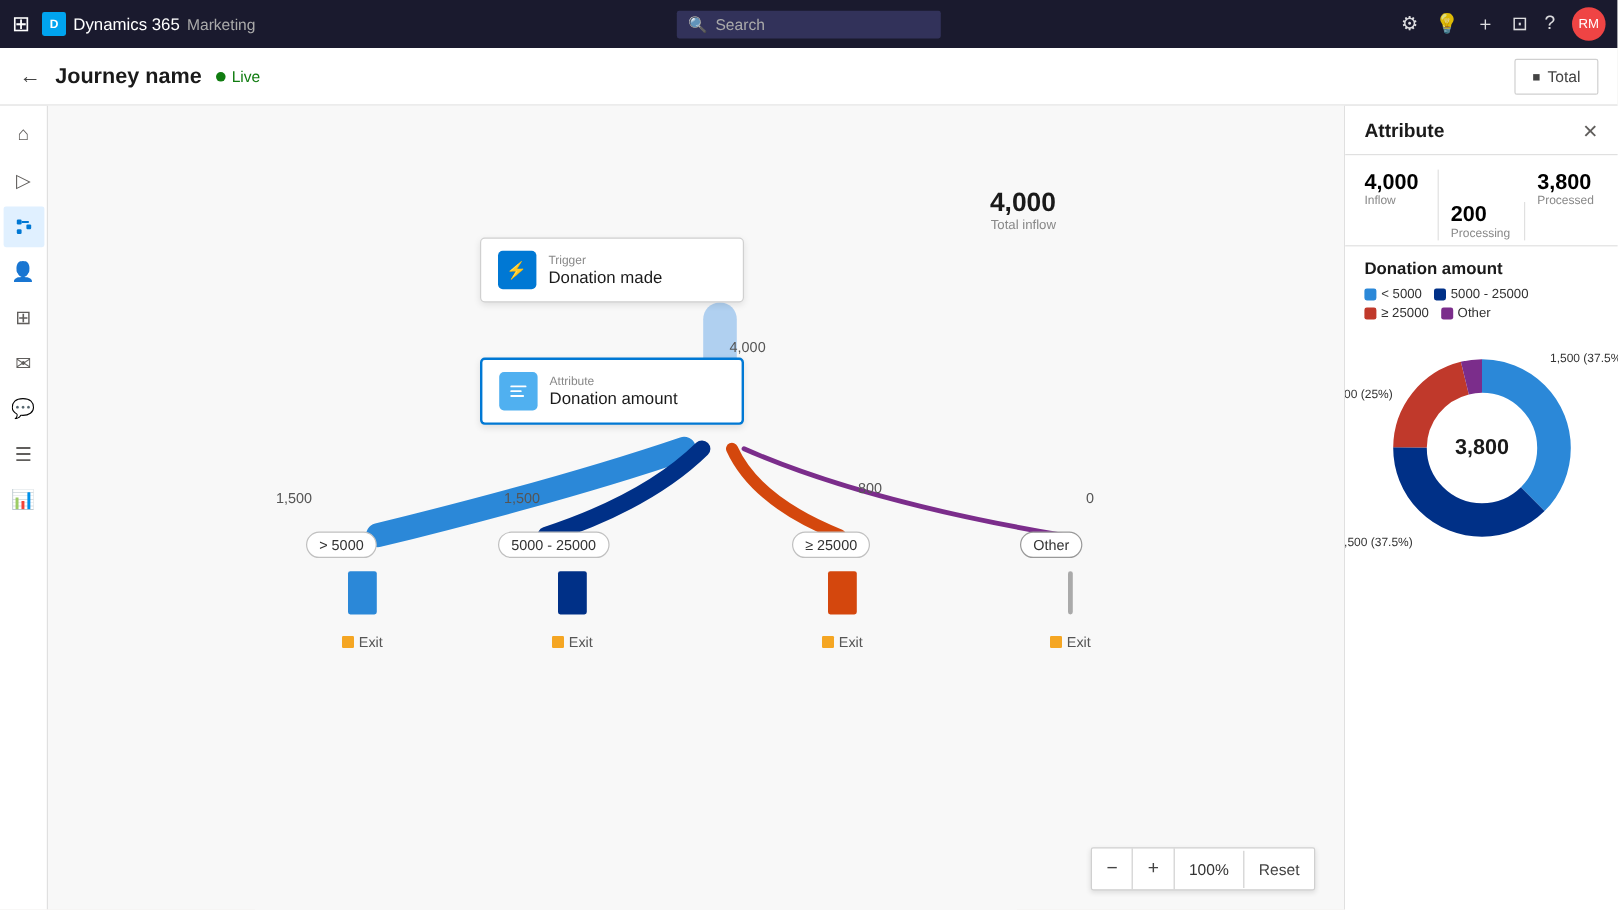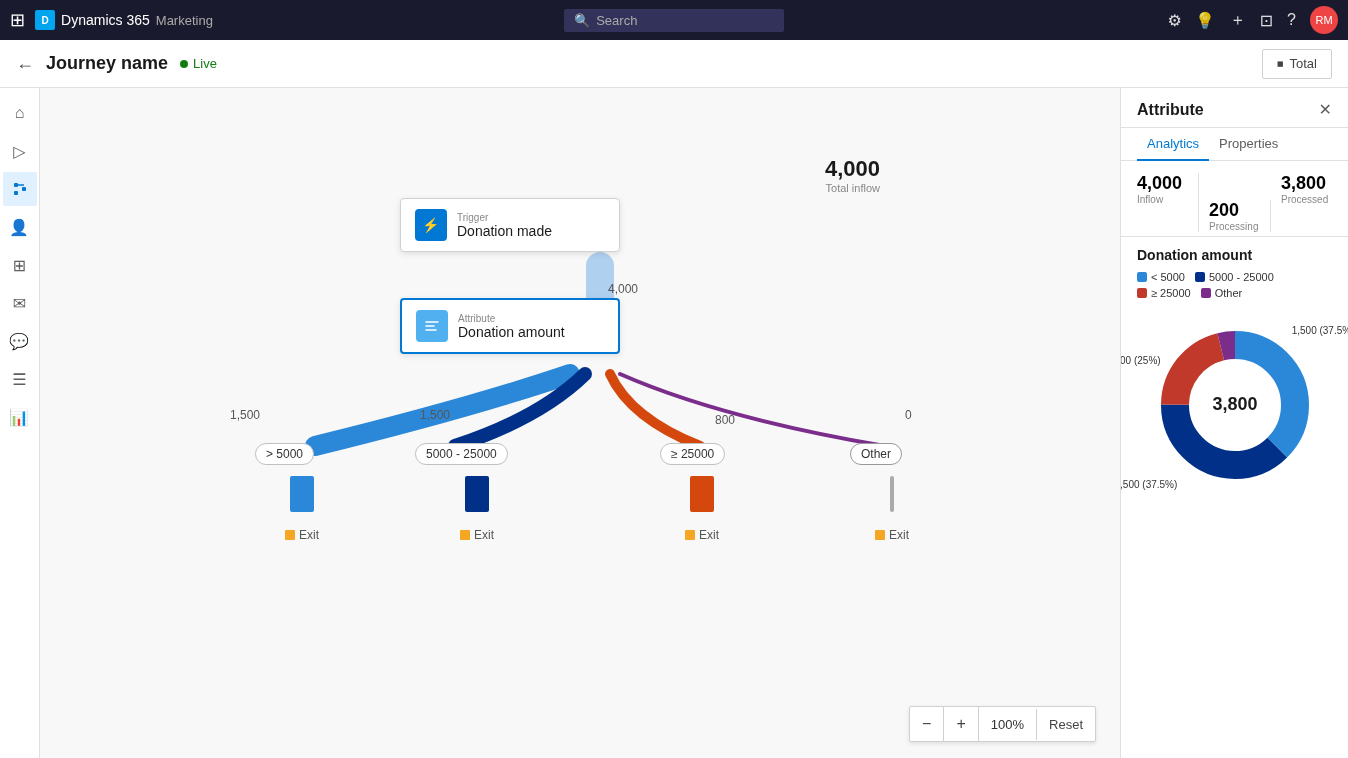--- a/index.html
+++ b/index.html
@@ -525,21 +525,21 @@
       <div style="position:absolute; top:320px; left:380px; font-size:12px; color:#555;">1,500</div>
       <div class="branch-label" style="top:355px; left:375px;">5000 - 25000</div>
       <div class="exit-box" style="top:388px; left:420px;">
         <div class="exit-bar" style="background:#003087;"></div>
         <div class="exit-label">
           <div class="exit-icon"></div>
           <span>Exit</span>
         </div>
       </div>
 
-      <div style="position:absolute; top:325px; left:675px; font-size:12px; color:#555;">800</div>
+      <div style="position:absolute; top:312px; left:675px; font-size:12px; color:#555;">800</div>
       <div class="branch-label" style="top:355px; left:620px;">≥ 25000</div>
       <div class="exit-box" style="top:388px; left:645px;">
         <div class="exit-bar" style="background:#d4470d;"></div>
         <div class="exit-label">
           <div class="exit-icon"></div>
           <span>Exit</span>
         </div>
       </div>
 
       <div style="position:absolute; top:320px; left:865px; font-size:12px; color:#555;">0</div>
@@ -562,24 +562,20 @@
     </div>
   </div>
 
   <div class="right-panel">
 
     <div class="panel-header">
       <span class="panel-title">Attribute</span>
       <button class="close-btn">✕</button>
     </div>
 
-    <div class="panel-tabs">
-      <div class="panel-tab active">Analytics</div>
-      <div class="panel-tab">Properties</div>
-    </div>
 
     <div style="padding:12px 16px 4px; border-bottom:1px solid #e0e0e0;">
       <div style="display:flex; gap:0;">
         <div style="flex:1; border-right:1px solid #e0e0e0; padding-right:10px;">
           <div style="font-size:18px; font-weight:700;">4,000</div>
           <div style="font-size:10px; color:#888;">Inflow</div>
         </div>
         <div style="flex:1; border-right:1px solid #e0e0e0; padding:0 10px;margin-top:27px;">
           <div style="font-size:18px; font-weight:700;">200</div>
           <div style="font-size:10px; color:#888;">Processing</div>

